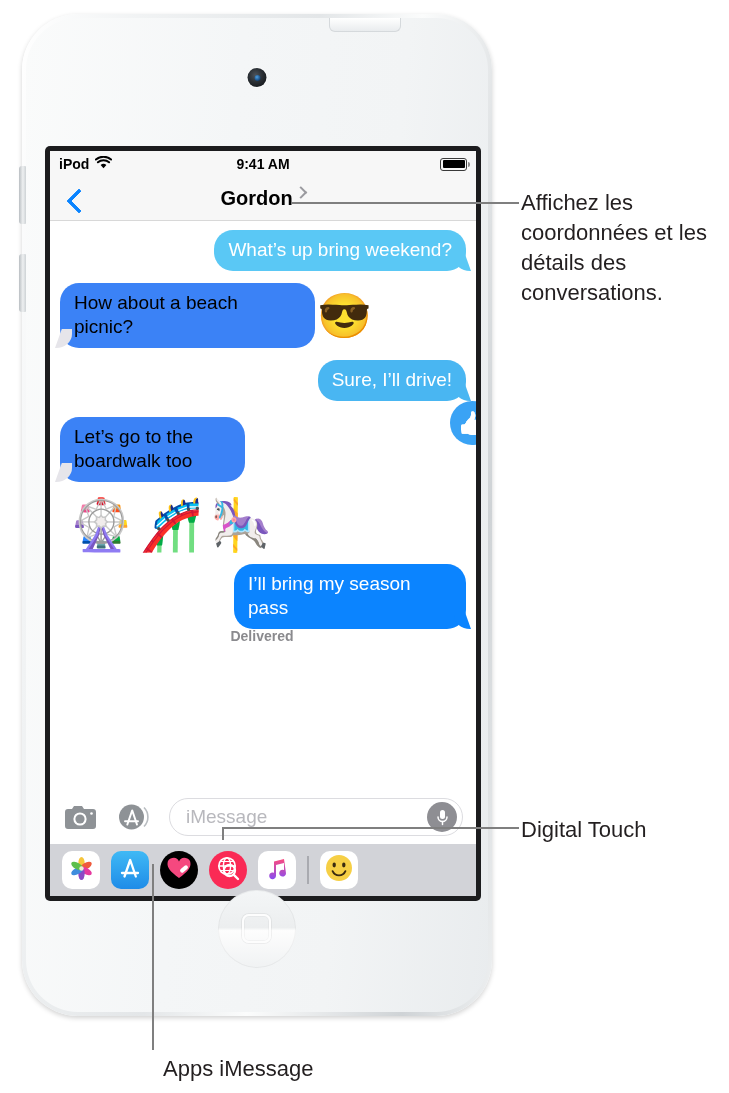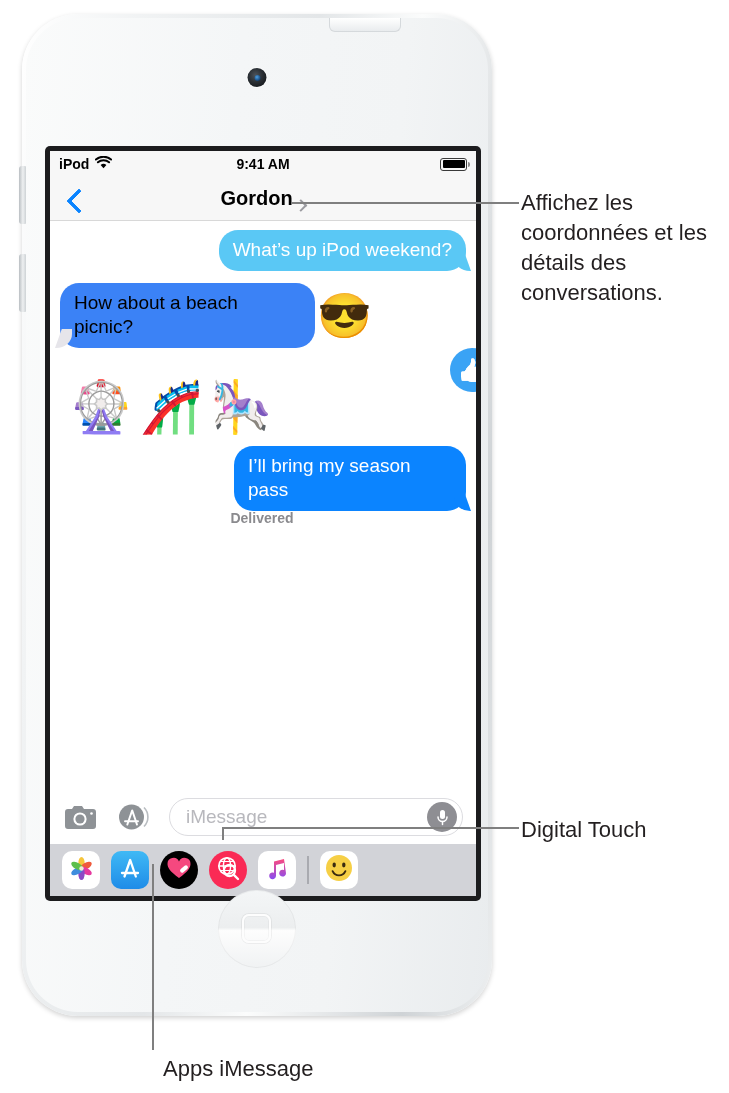--- a/index.html
+++ b/index.html
@@ -110,21 +110,21 @@
     width: 16px; height: 16px; cursor: pointer;
   }
   .back-chevron::before {
     content:""; position:absolute; left:4px; top:1px;
     width: 14px; height: 14px;
     border-left: 4.5px solid #0a84ff; border-bottom: 4.5px solid #0a84ff;
     transform: rotate(45deg); border-radius: 1px;
   }
   .nav-title-wrap {
     position:absolute; left:50%; transform: translateX(-50%);
-    display:flex; align-items:flex-end; gap:4px;
+    display:flex; align-items:flex-start; gap:4px;
   }
   .nav-title { font-size: 20px; font-weight: bold; color:#000; }
   .nav-disclosure {
     width: 9px; height: 9px;
     border-top: 2px solid #9a9a9f; border-right: 2px solid #9a9a9f;
     transform: rotate(45deg); margin-top: 1px;
   }
 
   
   .convo {
@@ -273,30 +273,34 @@
             <div class="back-chevron"></div>
             <div class="nav-title-wrap">
               <span class="nav-title">Gordon</span>
               <span class="nav-disclosure"></span>
             </div>
           </div>
 
           <div class="convo">
 
             <div class="row out">
-              <div class="bubble out" style="background: rgb(90, 200, 245);">What’s up iPod weekend?</div>
+              <div class="bubble out" style="background: rgb(90, 200, 245);">What’s up bring weekend?</div>
             </div>
 
             <div class="row in" style="align-items:center;">
               <div class="bubble in">How about a beach picnic?</div>
               <span class="emoji-inline">😎</span>
             </div>
 
+            <div class="row out">
+              <div class="bubble out" style="background: rgb(73, 182, 242);">Sure, I’ll drive!</div>
+            </div>
 
             <div class="row in" style="margin-top:16px;margin-bottom:18px;">
+              <div class="bubble in" style="max-width:185px;">Let’s go to the boardwalk too</div>
               <div class="tapback">
                 <span class="tapback-glyph">👍</span>
               </div>
             </div>
 
             <div class="emoji-row">
               <span>🎡</span>
               <span>🎢</span>
               <span>🎠</span>
             </div>

